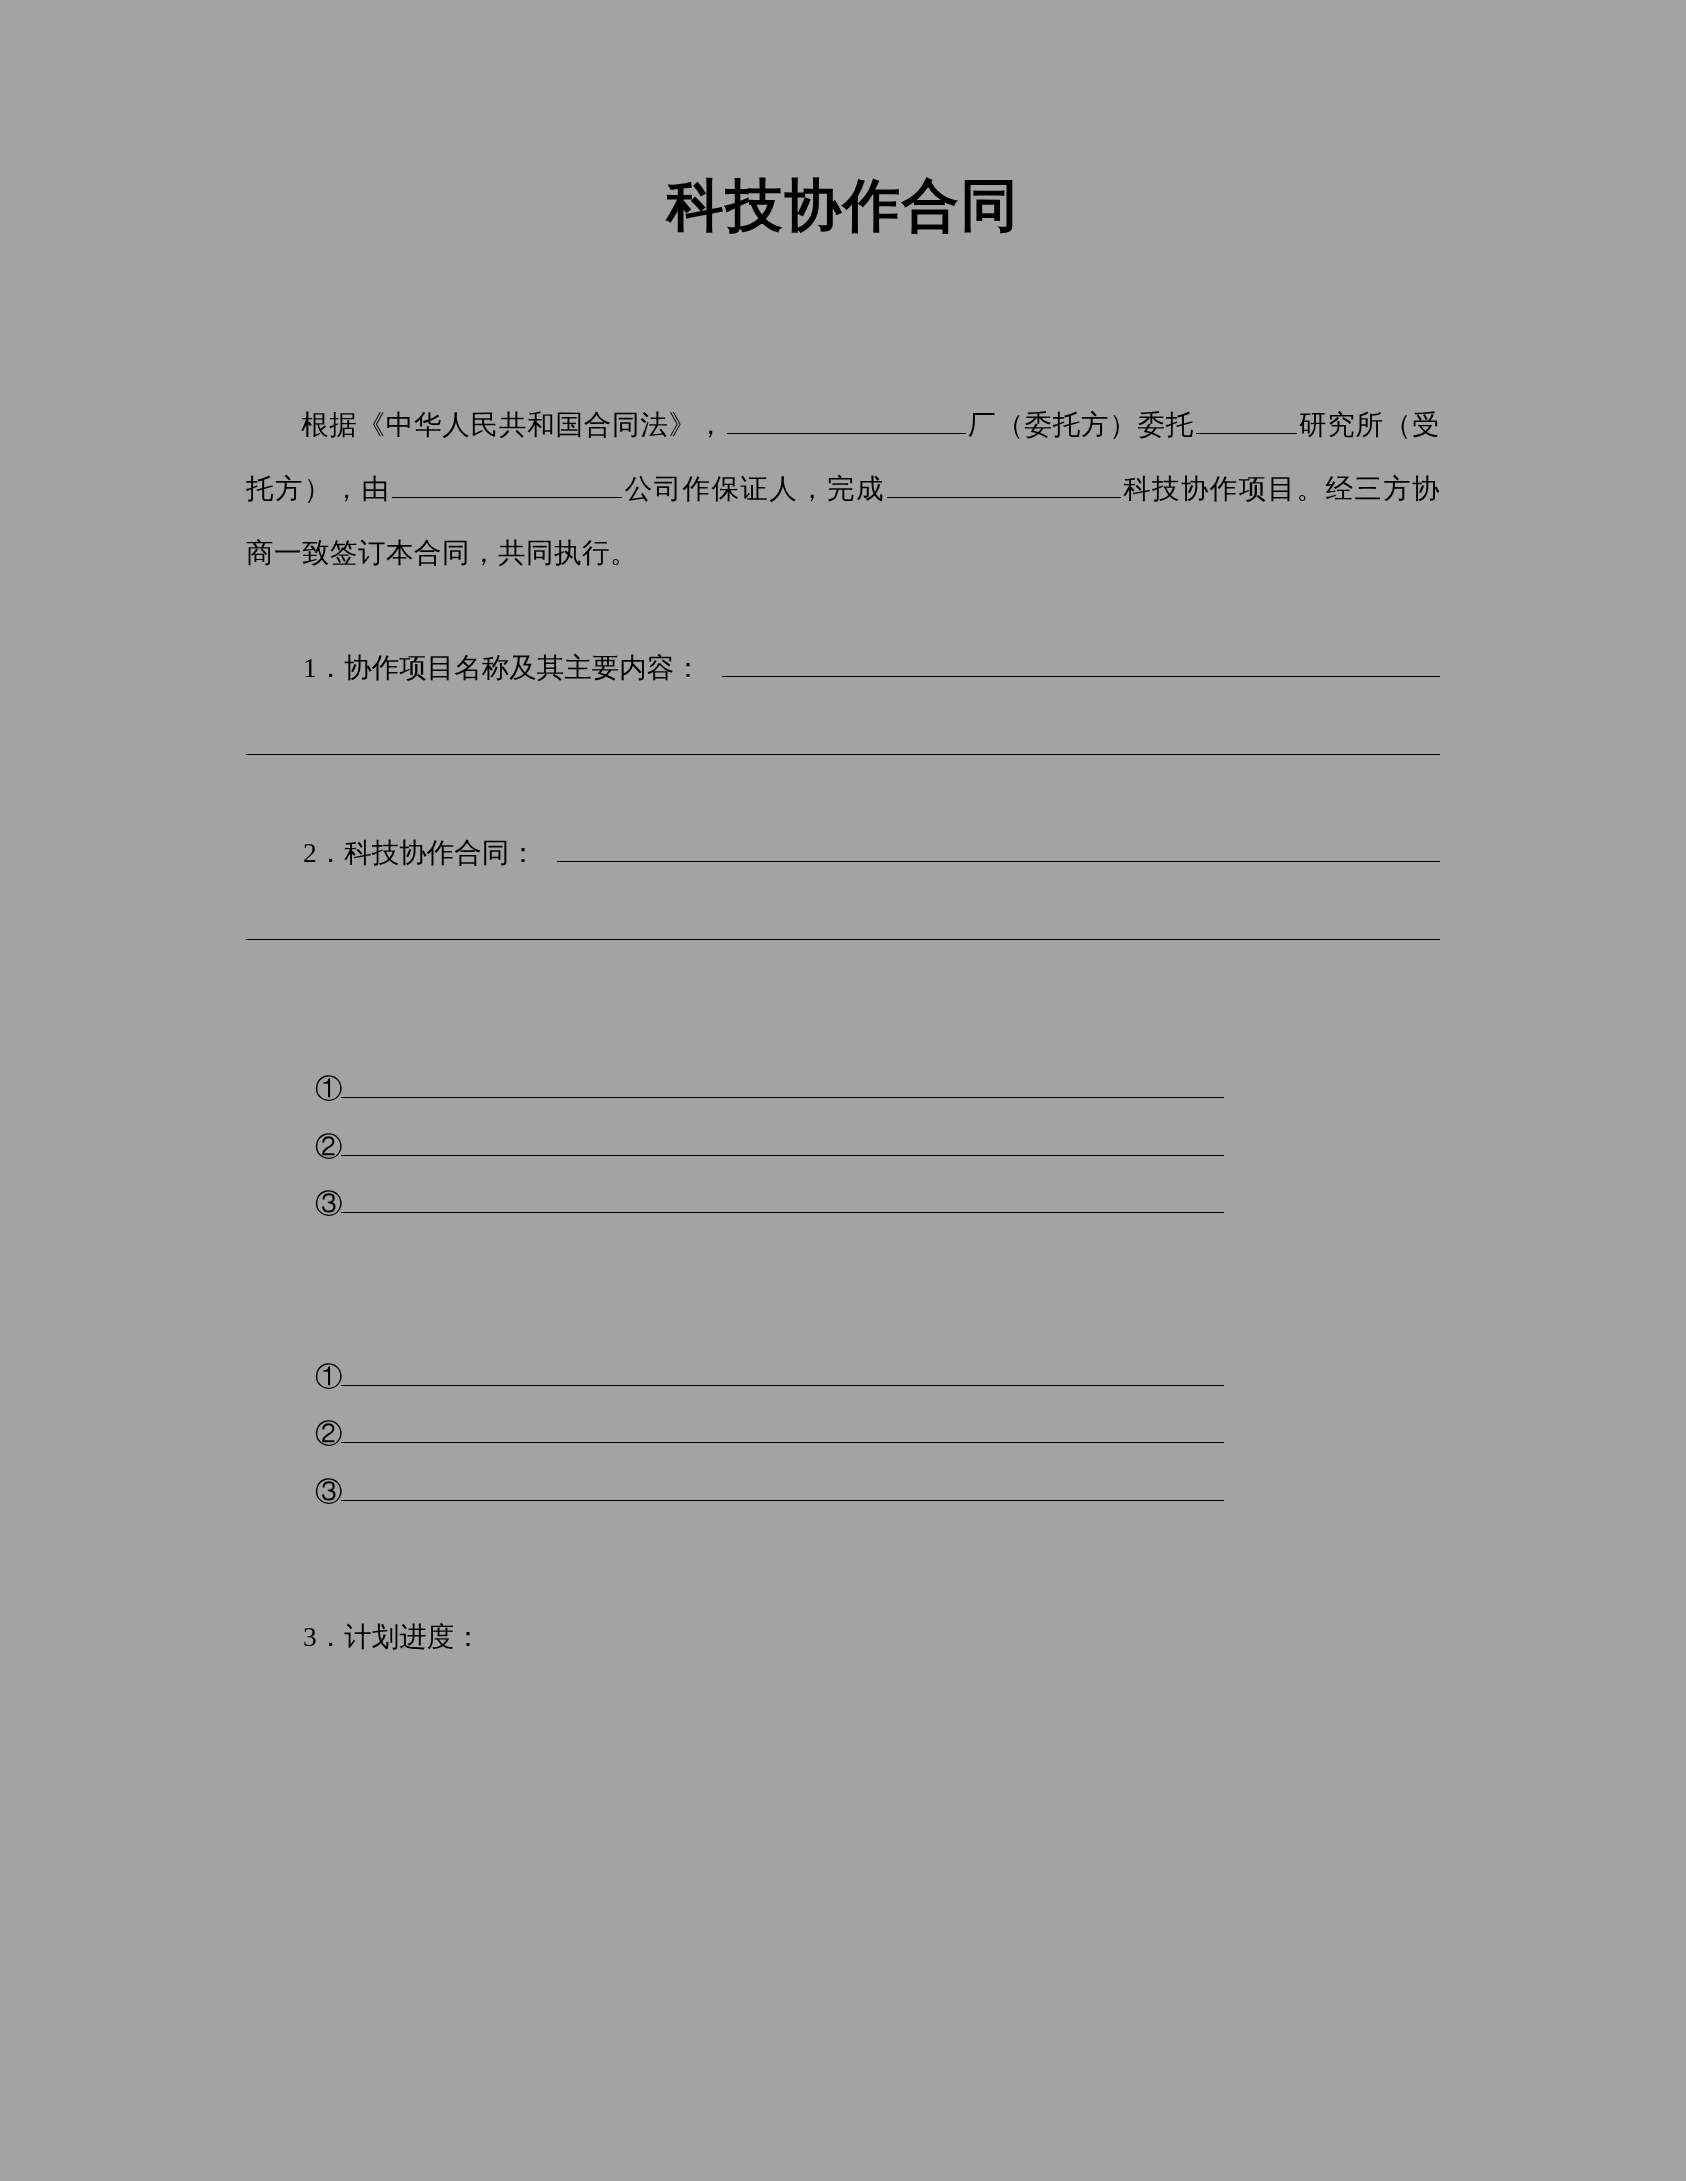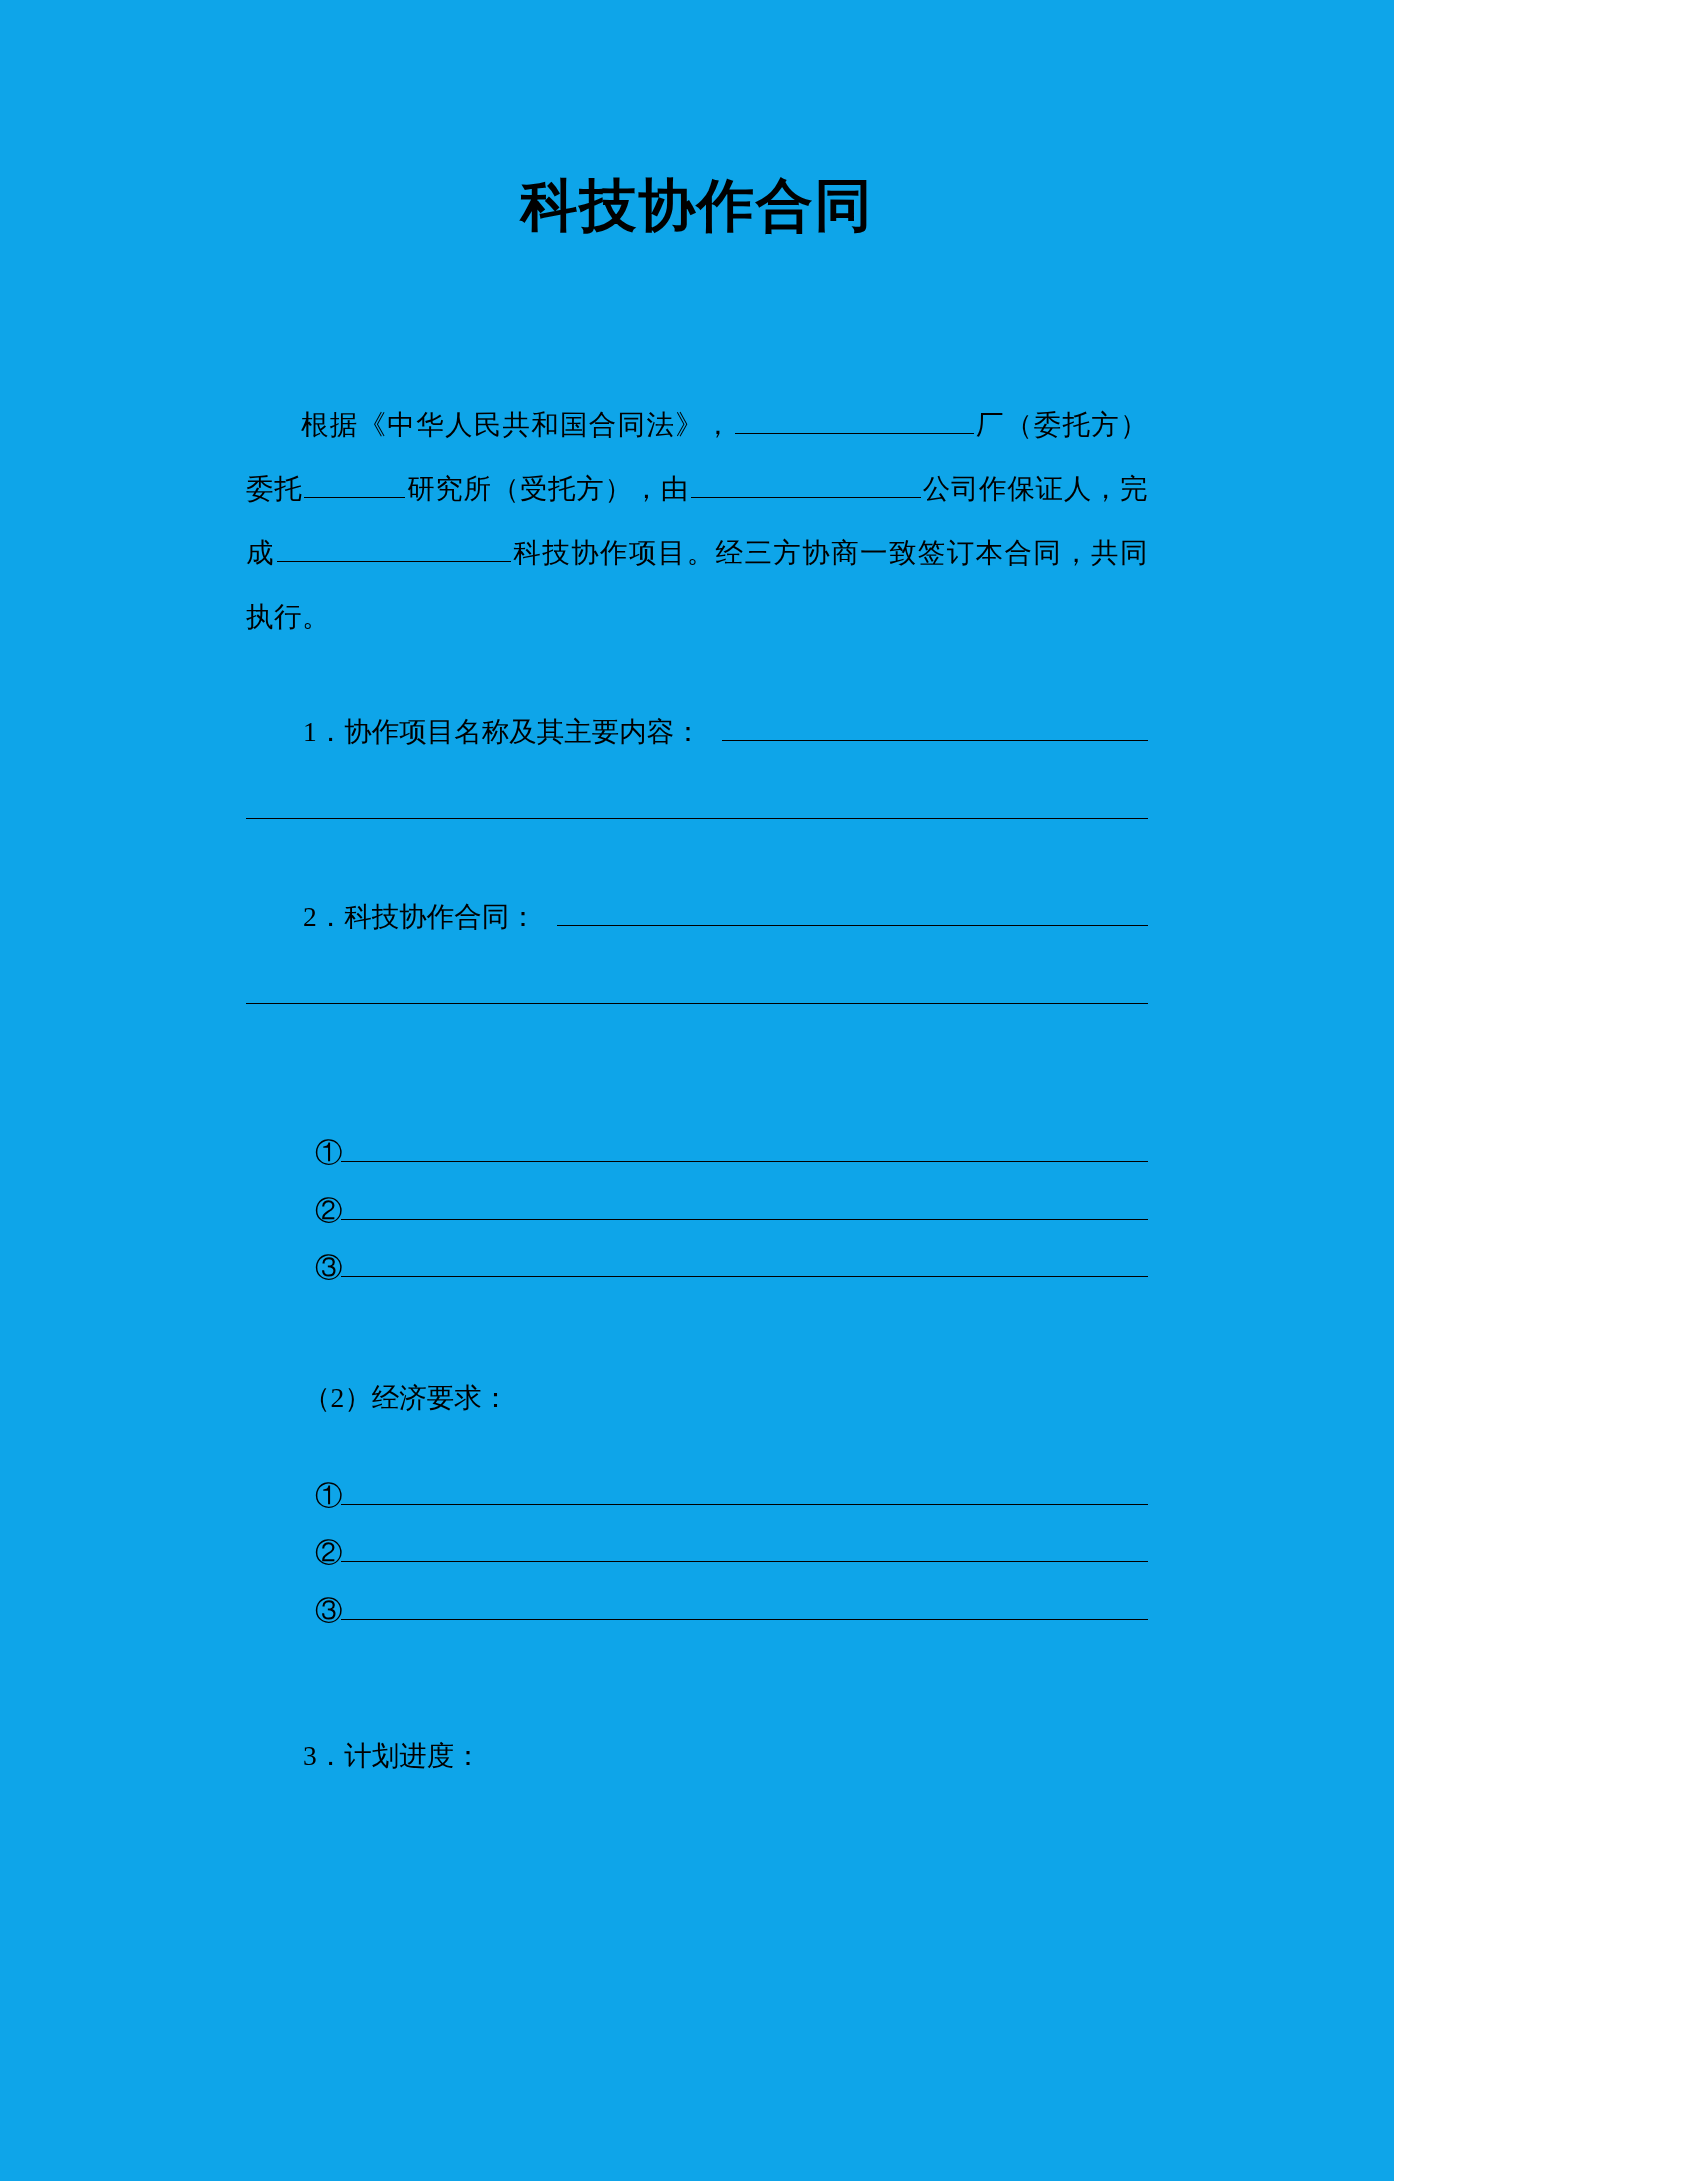--- a/index.html
+++ b/index.html
@@ -9,25 +9,25 @@
   }
   body {
     width: 1686px;
     height: 2182px;
     font-family: "Liberation Serif", "DejaVu Serif", serif;
     color: #000000;
     overflow: hidden;
   }
   .page {
     position: relative;
-    width: 1394px;
+    width: 1686px;
     height: 2182px;
     box-sizing: border-box;
     padding: 0 246px;
-    background: #0ea5e9;
+    background: #a3a3a3;
   }
   .doc-title {
     font-family: "DejaVu Sans", "Liberation Sans", sans-serif;
     font-weight: bold;
     font-size: 57px;
     text-align: center;
     letter-spacing: 1.8px;
     margin: 0;
     padding-top: 174px;
     line-height: 1.1;
@@ -146,21 +146,20 @@
     <span class="marker">②</span>
     <span class="rule"></span>
   </div>
   <div class="circ-row">
     <span class="marker">③</span>
     <span class="rule"></span>
   </div>
 
   <div class="gap-70"></div>
 
-  <div class="section indent-2">（2）经济要求：</div>
 
   <div class="gap-56"></div>
 
   <div class="circ-row">
     <span class="marker">①</span>
     <span class="rule"></span>
   </div>
   <div class="circ-row">
     <span class="marker">②</span>
     <span class="rule"></span>

